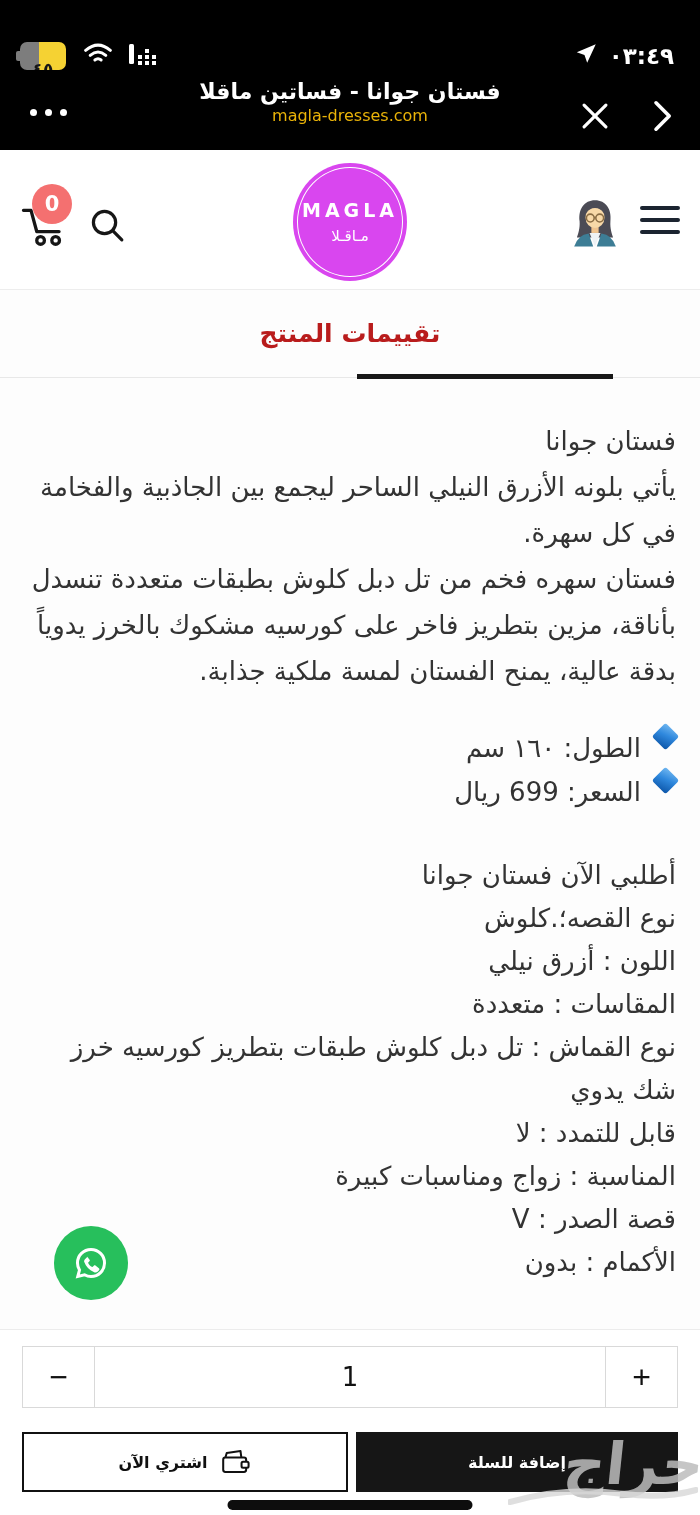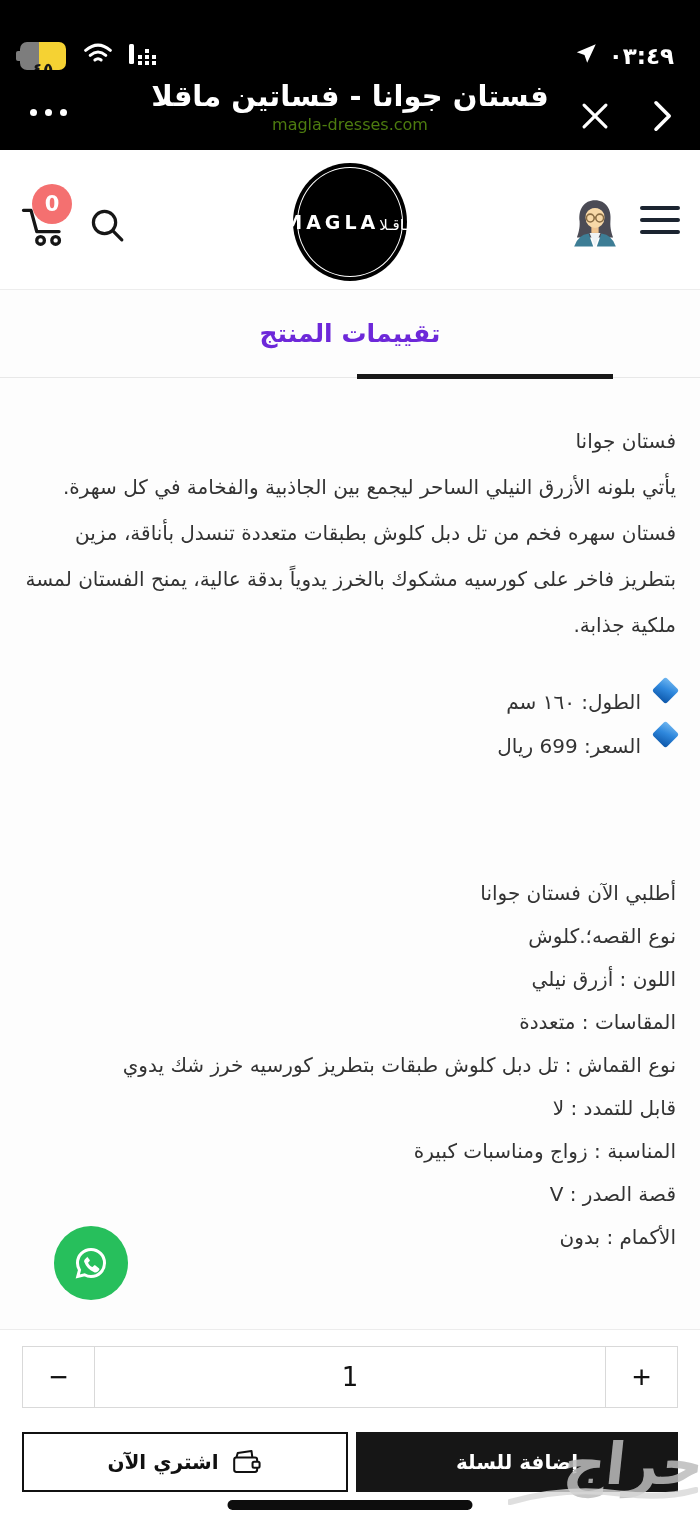--- a/index.html
+++ b/index.html
@@ -16,64 +16,64 @@
   .battery-gray { width:42%; background:#7d7d7d; }
   .battery-yellow { width:58%; background:#f5d233; }
   .battery-num { position:absolute; inset:0; display:flex; align-items:center; justify-content:center; color:#161616; font-size:17px; font-weight:bold;margin-top:26px; }
   .sb-time { color:#fff; font-size:23px; font-weight:bold; letter-spacing:1px; }
 
   
   .browserbar { position:relative; height:65px; background:#000; }
   .b-dots { position:absolute; left:30px; top:24px; display:flex; gap:8px; }
   .b-dots i { width:7px; height:7px; border-radius:50%; background:#fff; }
   .b-center { position:absolute; left:0; right:0; top:-6px; text-align:center; }
-  .b-title { color:#fff; font-size:29px; font-weight:bold; }
-  .b-url { color:#4d7c0f; font-size:16px; margin-top:2px; }
+  .b-title { color:#fff; font-size:22px; font-weight:bold; }
+  .b-url { color:#eab308; font-size:16px; margin-top:2px; }
   .b-close { position:absolute; right:88px; top:14px; }
   .b-fwd { position:absolute; right:22px; top:13px; }
 
   
   .siteheader { position:relative; height:140px; background:#fff; border-bottom:1px solid #ededed; }
   .cart-wrap { position:absolute; left:18px; top:46px; width:70px; height:70px; }
   .cart-badge { position:absolute; left:14px; top:-12px; width:40px; height:40px; border-radius:50%; background:#f47070; color:#fff; font-size:21px; font-weight:bold; display:flex; align-items:center; justify-content:center; z-index:2; }
   .search-btn { position:absolute; left:86px; top:54px; }
-  .logo { position:absolute; left:50%; top:13px; transform:translateX(-50%); width:114px; height:118px; background:#000000; border-radius:50%; display:flex; flex-direction:row; align-items:center; justify-content:center; }
+  .logo { position:absolute; left:50%; top:13px; transform:translateX(-50%); width:114px; height:118px; background:#d946ef; border-radius:50%; display:flex; flex-direction:column; align-items:center; justify-content:center; }
   .logo::before { content:""; position:absolute; inset:4px; border:1.5px solid #fff; border-radius:50%; }
   .logo-en { color:#fff; font-size:19px; letter-spacing:4px; font-weight:bold; }
   .logo-ar { color:#fff; font-size:15px; margin-top:6px; }
   .avatar { position:absolute; right:76px; top:44px; width:58px; height:58px; }
   .burger { position:absolute; right:20px; top:56px; display:flex; flex-direction:column; gap:8px; cursor:pointer; }
   .burger i { width:40px; height:4px; background:#1b2430; border-radius:2px; }
 
   
   .tabs { position:relative; height:88px; background:#fdfdfd; display:flex; flex-direction:row-reverse; border-bottom:1px solid #e8e8e8; }
-  .tab { flex:1; display:flex; align-items:center; justify-content:center; font-size:25px; font-weight:bold; color:#6d28d9; cursor:pointer; }
+  .tab { flex:1; display:flex; align-items:center; justify-content:center; font-size:25px; font-weight:bold; color:#b91c1c; cursor:pointer; }
   .tab-underline { position:absolute; left:357px; bottom:-2px; width:256px; height:5px; background:#181818; }
 
   
-  .content { direction:rtl; text-align:right; padding:40px 24px 0; font-size:20px; color:#333; height:952px; overflow:hidden; }
+  .content { direction:rtl; text-align:right; padding:40px 24px 0; font-size:26px; color:#333; height:952px; overflow:hidden; }
   .desc p { line-height:46px; font-weight:400; }
   .bullets { margin-top:32px; }
   .bullet { display:flex; align-items:flex-start; gap:14px; line-height:44px; }
   .diamond { width:21px; height:21px; flex:0 0 21px; border-radius:3px; transform:rotate(45deg) scale(.92); background:linear-gradient(160deg,#72b8f1 0%,#2f88dd 45%,#0b54a7 100%); }
-  .specs { margin-top:104px; }
+  .specs { margin-top:40px; }
   .specs p { line-height:43px; }
 
   
   .wa-fab { position:absolute; left:54px; top:1226px; width:74px; height:74px; border-radius:50%; background:#27bf5c; display:flex; align-items:center; justify-content:center; cursor:pointer; z-index:4; }
 
   
   .bottombar { position:absolute; left:0; top:1330px; width:700px; height:185px; background:#fff; box-shadow:0 -1px 0 #ececec; z-index:3; }
   .stepper { direction:ltr; margin:16px 22px 0; height:62px; border:1px solid #d9d9d9; background:#fff; display:flex; align-items:stretch; }
   .step-btn { width:72px; display:flex; align-items:center; justify-content:center; font-size:32px; color:#111; cursor:pointer; background:#fff; border:none; }
   .step-minus { border-right:1px solid #d9d9d9; }
   .step-plus { border-left:1px solid #d9d9d9; }
   .step-value { flex:1; display:flex; align-items:center; justify-content:center; font-size:26px; color:#111; }
   .actionrow { margin:24px 22px 0; display:flex; gap:8px; height:60px; }
-  .btn { flex:1; display:flex; align-items:center; justify-content:center; gap:12px; font-size:20px; font-weight:bold; cursor:pointer; }
+  .btn { flex:1; display:flex; align-items:center; justify-content:center; gap:12px; font-size:16px; font-weight:bold; cursor:pointer; }
   .btn-buy { direction:rtl; background:#fff; border:2px solid #111; color:#111; }
   .btn-cart { background:#161616; border:none; color:#fff; }
 
   .home-indicator { position:absolute; left:50%; transform:translateX(-50%); bottom:5px; width:245px; height:10px; border-radius:6px; background:#0d0d0d; z-index:6; }
 
   .watermark { position:absolute; right:-4px; top:1434px; z-index:5; pointer-events:none; }
   .wm-text { font-size:58px; font-weight:800; color:#bdbdbd; opacity:.85; transform:skewX(-6deg); display:block; line-height:60px; }
   .wm-swoosh { position:absolute; right:6px; top:48px; opacity:.8; }
 </style>
 </head>

